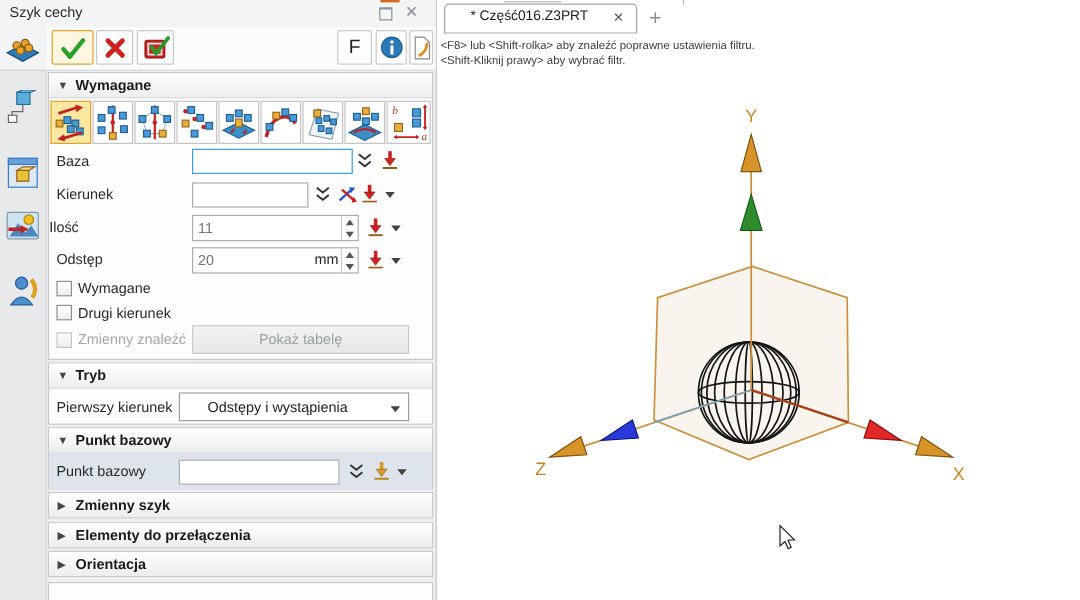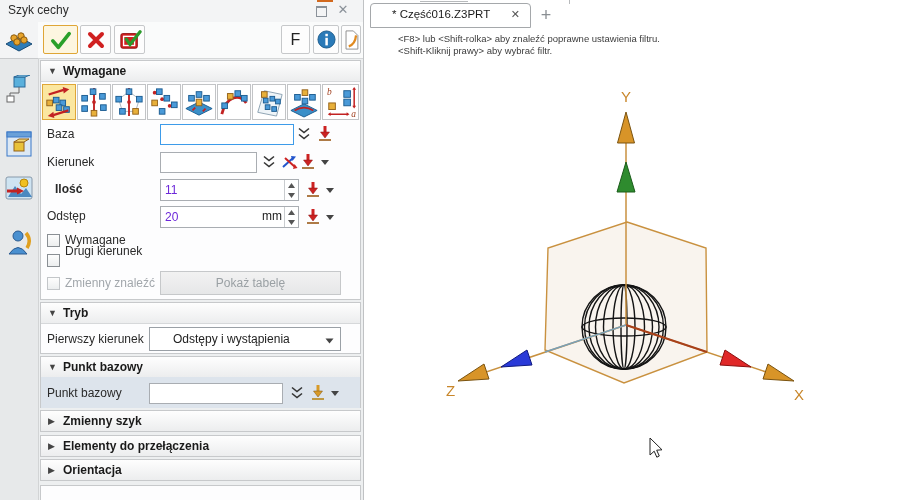--- a/index.html
+++ b/index.html
@@ -23,21 +23,21 @@
   .section{position:absolute;left:40px;width:321px;background:#fdfdfe;border:1px solid #c7c9cb;box-sizing:border-box;}
   .sec-head{position:relative;height:20px;background:linear-gradient(#fefefe,#ecedee);border-bottom:1px solid #d6d8da;
             font-weight:bold;line-height:20px;}
   .sec-head .tri{position:absolute;left:7px;top:0;font-size:9px;color:#444;}
   .sec-head .txt{position:absolute;left:22px;top:0;color:#1a1a1a;}
   .collapsed .sec-head{border-bottom:none;}
   .lbl{position:absolute;color:#2a2a2a;line-height:20px;white-space:nowrap;}
   .lbl.dis{color:#a2a7ac;}
   .inbox{position:absolute;background:#fff;border:1px solid #a9adb2;box-sizing:border-box;}
   .inbox input{position:absolute;left:0;top:0;width:100%;height:100%;border:none;outline:none;padding:0 4px;
-               font:12px "Liberation Sans",sans-serif;color:#6d28d9;background:transparent;box-sizing:border-box;}
+               font:12px "Liberation Sans",sans-serif;color:#737373;background:transparent;box-sizing:border-box;}
   .inbox.focus{border:1px solid #3d9be9;}
   .unit{position:absolute;right:16px;top:2px;color:#222;}
   .spin{position:absolute;right:0;top:0;width:13px;height:100%;border-left:1px solid #c9cccf;}
   .spin .up,.spin .dn{position:absolute;left:0;width:13px;height:50%;display:flex;align-items:center;justify-content:center;}
   .spin .up{top:0;} .spin .dn{bottom:0;}
   .cb{position:absolute;width:11px;height:11px;border:1px solid #8a8f94;background:linear-gradient(#fdfdfd,#eceeef);}
   .cb.dis{border:1px solid #c3c6c9;}
   .gbtn{position:absolute;background:linear-gradient(#f2f2f2,#e6e7e8);border:1px solid #c6c8ca;color:#9aa0a4;
         text-align:center;line-height:22px;box-sizing:border-box;}
   .pick{position:absolute;}
@@ -47,21 +47,21 @@
             display:flex;align-items:center;justify-content:center;}
   .icon-btn.sel-ic{background:#fbe7a0;border:1px solid #dfa636;}
   .pb-row{position:absolute;left:0;top:20px;width:319px;height:31px;background:#dde4ec;}
   
   #viewport{position:absolute;left:365px;top:0;width:535px;height:500px;background:#fff;}
   #tab{position:absolute;left:5px;top:3px;width:161px;height:25px;background:#fff;border:1px solid #a5a8ab;
        border-radius:4px 4px 0 0;box-sizing:border-box;}
   #tab .tl{position:absolute;left:21px;top:4px;font-size:11.5px;color:#1a1a1a;white-space:nowrap;}
   #tab .tc{position:absolute;right:10px;top:4px;font-size:11px;color:#555;font-weight:bold;}
   #newtab{position:absolute;left:172px;top:5px;width:18px;height:20px;color:#8a8f93;font-size:18px;line-height:20px;text-align:center;}
-  .hint{position:absolute;left:33px;font-size:9.5px;color:#3c3c3c;white-space:nowrap;}
+  .hint{position:absolute;left:2px;font-size:9.5px;color:#3c3c3c;white-space:nowrap;}
   .artifact{position:absolute;background:#b8babc;}
 </style>
 </head>
 <body>
 
 <div id="app">
 
   <div id="panel">
 
     <div id="titlebar">
@@ -289,21 +289,21 @@
       </svg>
       <svg class="pick" style="left:259px;top:92px;" width="16" height="16" viewBox="0 0 16 16">
         <rect x="6.5" y="1" width="3" height="6" fill="#cc2222"></rect>
         <polygon points="3.5,7 12.5,7 8,13" fill="#cc2222" stroke="#8a1212" stroke-width="0.5"></polygon>
         <path d="M2,15 h12" stroke="#9a5a1a" stroke-width="1.6"></path>
       </svg>
       <svg class="pick" style="left:279px;top:97px;" width="10" height="9" viewBox="0 0 10 9">
         <polygon points="1,2 9,2 5,7" fill="#444"></polygon>
       </svg>
 
-      <span class="lbl" style="left:14px;top:118px;font-weight:bold;">Ilość</span>
+      <span class="lbl" style="left:0;top:118px;">Ilość</span>
       <div class="inbox" style="left:119px;top:118px;width:139px;height:22px;">
         <input value="11" style="">
         <div class="spin">
           <div class="up">
               <svg width="7" height="5">
                 <polygon points="0,5 7,5 3.5,0" fill="#555"></polygon>
               </svg>
             </div>
           <div class="dn">
               <svg width="7" height="5">
@@ -343,21 +343,21 @@
         <polygon points="3.5,7 12.5,7 8,13" fill="#cc2222" stroke="#8a1212" stroke-width="0.5"></polygon>
         <path d="M2,15 h12" stroke="#9a5a1a" stroke-width="1.6"></path>
       </svg>
       <svg class="pick" style="left:284px;top:152px;" width="10" height="9" viewBox="0 0 10 9">
         <polygon points="1,2 9,2 5,7" fill="#444"></polygon>
       </svg>
 
       <span class="cb" style="left:6px;top:173px;"></span>
       <span class="lbl" style="left:24px;top:169px;">Wymagane</span>
       <span class="cb" style="left:6px;top:193px;"></span>
-      <span class="lbl" style="left:24px;top:180px;">Drugi kierunek</span>
+      <span class="lbl" style="left:24px;top:190px;">Drugi kierunek</span>
       <span class="cb dis" style="left:6px;top:216px;"></span>
       <span class="lbl dis" style="left:24px;top:212px;">Zmienny znaleźć</span>
       <div class="gbtn" style="left:119px;top:210px;width:181px;height:24px;">Pokaż tabelę</div>
     </div>
 
     <div class="section" style="top:302px;height:52px;">
       <div class="sec-head">
         <span class="tri">▼</span>
         <span class="txt">Tryb</span>
       </div>

